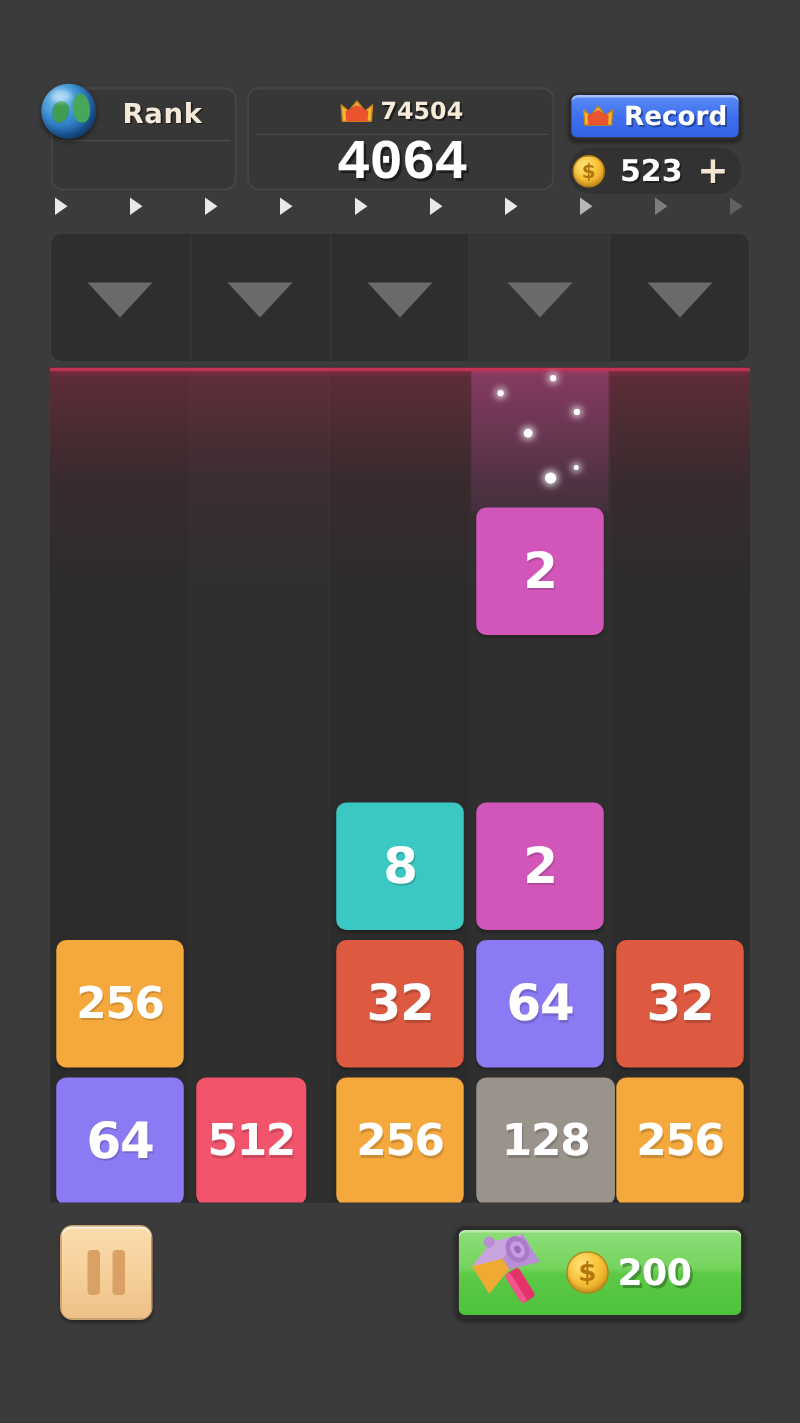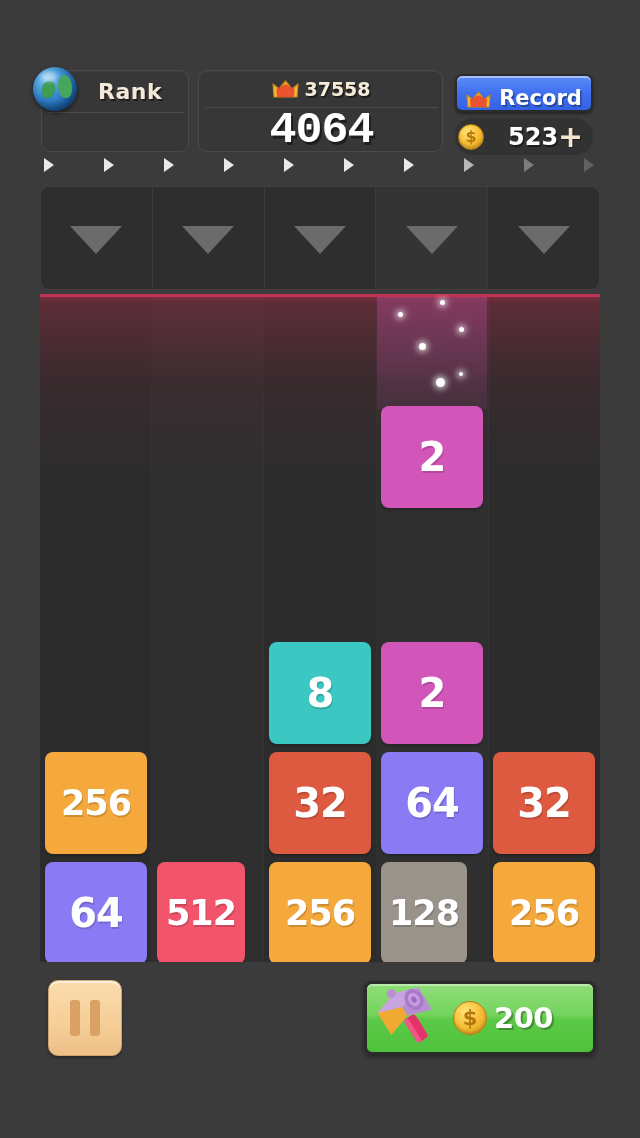--- a/index.html
+++ b/index.html
@@ -97,21 +97,21 @@
     position:relative; width:27px; height:19px; flex:0 0 auto;
   }
 
   
   .record-btn {
     position:absolute; left:455px; top:74px; width:138px; height:38px;
     border-radius:7px;
     background:linear-gradient(#5b8cf5 0%, #3f6ff0 52%, #3461e4 100%);
     border:2px solid #2b2b2b;
     box-shadow:inset 0 2px 0 rgba(255,255,255,.45), 0 2px 3px rgba(0,0,0,.4);
-    display:flex; align-items:flex-end; justify-content:center; gap:6px;
+    display:flex; align-items:center; justify-content:center; gap:6px;
     cursor:pointer;
   }
   .record-btn .label {
     color:#ffffff; font-size:21px; font-weight:bold;
     text-shadow:1.5px 1.5px 0 #24489e;
   }
 
   
   .coin-bar {
     position:absolute; left:455px; top:118px; width:138px; height:37px;
@@ -123,21 +123,21 @@
     position:relative; flex:0 0 auto; width:26px; height:26px; margin-left:3px;
     border-radius:50%;
     background:radial-gradient(circle at 36% 30%, #ffe37a 0%, #f9c23a 45%, #d79413 100%);
     border:1.5px solid #b57c11;
     display:flex; align-items:center; justify-content:center;
     color:#b3760c; font-size:16px; font-weight:bold;
     box-shadow:inset 0 -2px 3px rgba(0,0,0,.18);
   }
   .coin-count {
     color:#ffffff; font-size:24px; font-weight:bold;
-    margin-left:24px;
+    margin-left:12px;
     text-shadow:1.5px 1.5px 0 #1d1d1d;
   }
   .coin-plus {
     margin-left:auto; margin-right:10px;
     color:#f3e5cf; font-size:30px; font-weight:bold; line-height:20px;
     text-shadow:1px 1px 0 #1d1d1d;
   }
 
   
   .ticker { position:absolute; left:0; top:158px; width:640px; height:22px; }
@@ -271,21 +271,21 @@
     </div>
 
     <div class="panel score-panel">
       <div class="best-row">
         <span class="crown">
           <svg width="27" height="19" viewBox="0 0 27 19">
             <path d="M2 17 L1 4 L7 9 L13.5 1 L20 9 L26 4 L25 17 Z" fill="#f7b731" stroke="#c8891a" stroke-width="1.2" stroke-linejoin="round"></path>
             <path d="M5 17 L4.3 9 L13.5 4 L22.7 9 L22 17 Z" fill="#e8432e" opacity=".85"></path>
           </svg>
         </span>
-        <span class="best-value">37558</span>
+        <span class="best-value">74504</span>
       </div>
       <div class="score-divider"></div>
       <div class="score-value">4064</div>
     </div>
 
     <div class="record-btn">
       <span class="crown">
         <svg width="25" height="18" viewBox="0 0 27 19">
           <path d="M2 17 L1 4 L7 9 L13.5 1 L20 9 L26 4 L25 17 Z" fill="#f7b731" stroke="#c8891a" stroke-width="1.2" stroke-linejoin="round"></path>
           <path d="M5 17 L4.3 9 L13.5 4 L22.7 9 L22 17 Z" fill="#e8432e" opacity=".85"></path>
@@ -355,21 +355,21 @@
         <div class="tile" style="left: 341px; top: 112px; width: 102px; height: 102px; background: rgb(210, 86, 186); font-size: 40px;">2</div>
         <div class="tile" style="left: 229px; top: 348px; width: 102px; height: 102px; background: rgb(60, 200, 194); font-size: 40px;">8</div>
         <div class="tile" style="left: 341px; top: 348px; width: 102px; height: 102px; background: rgb(210, 86, 186); font-size: 40px;">2</div>
         <div class="tile" style="left: 5px; top: 458px; width: 102px; height: 102px; background: rgb(245, 169, 60); font-size: 35px;">256</div>
         <div class="tile" style="left: 229px; top: 458px; width: 102px; height: 102px; background: rgb(221, 89, 64); font-size: 40px;">32</div>
         <div class="tile" style="left: 341px; top: 458px; width: 102px; height: 102px; background: rgb(138, 123, 245); font-size: 40px;">64</div>
         <div class="tile" style="left: 453px; top: 458px; width: 102px; height: 102px; background: rgb(221, 89, 64); font-size: 40px;">32</div>
         <div class="tile" style="left: 5px; top: 568px; width: 102px; height: 102px; background: rgb(138, 123, 245); font-size: 40px;">64</div>
         <div class="tile" style="left: 117px; top: 568px; width: 88px; height: 102px; background: rgb(242, 84, 107); font-size: 35px;">512</div>
         <div class="tile" style="left: 229px; top: 568px; width: 102px; height: 102px; background: rgb(245, 169, 60); font-size: 35px;">256</div>
-        <div class="tile" style="left: 341px; top: 568px; width: 86px; height: 102px; background: rgb(154, 147, 140); font-size: 35px;">128</div>
+        <div class="tile" style="left: 341px; top: 568px; width: 111px; height: 102px; background: rgb(154, 147, 140); font-size: 35px;">128</div>
         <div class="tile" style="left: 453px; top: 568px; width: 102px; height: 102px; background: rgb(245, 169, 60); font-size: 35px;">256</div>
       </div>
   </div>
 
   <div class="pause-btn">
     <span class="pause-bar"></span>
     <span class="pause-bar"></span>
   </div>
 
   <div class="hammer-btn">

